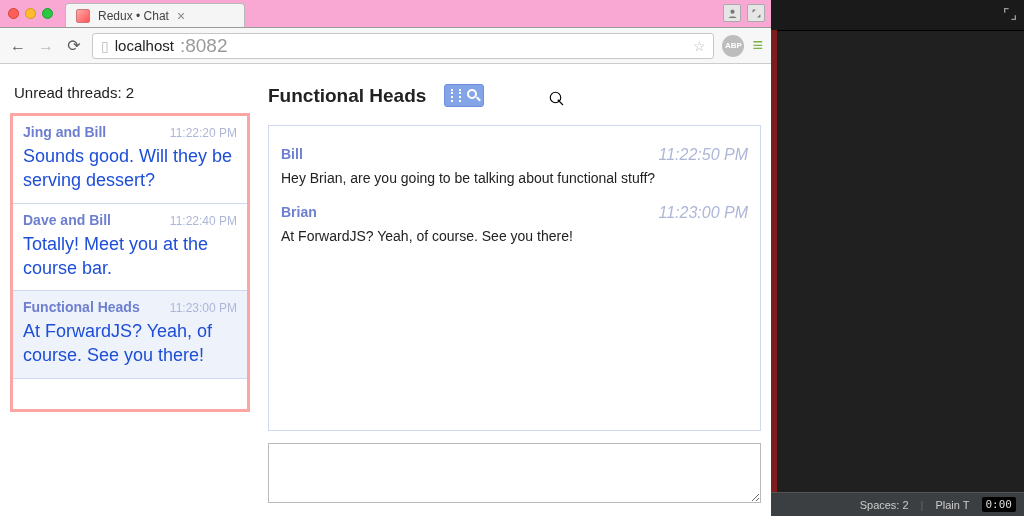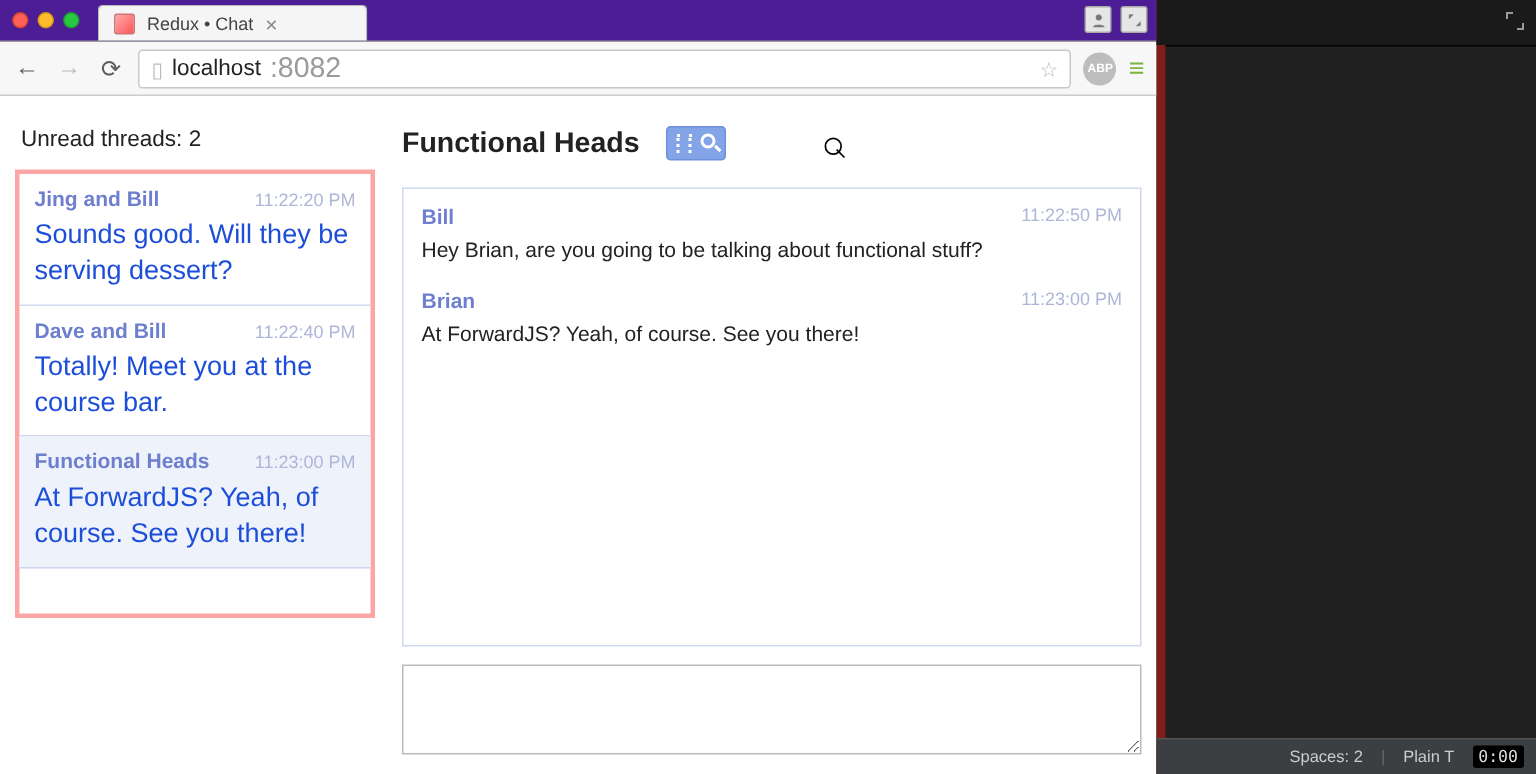--- a/index.html
+++ b/index.html
@@ -4,21 +4,21 @@
 <style>
   * { box-sizing: border-box; margin: 0; padding: 0; }
   html, body { width: 1024px; height: 516px; font-family: "Helvetica Neue", Helvetica, Arial, sans-serif; font-size: 14px; color: #222; background:#000; overflow:hidden; }
 
   .screen { width:1024px; height:516px; position:relative; }
 
   
   .browser { position:absolute; left:0; top:0; width:771px; height:516px; background:#fff; }
 
   
-  .tabstrip { height:28px; background:#4c1d95; border-bottom:1px solid #9a9a9a; display:flex; align-items:flex-end; position:relative; }
+  .tabstrip { height:28px; background:#f9a8d4; border-bottom:1px solid #9a9a9a; display:flex; align-items:flex-end; position:relative; }
   .traffic { display:flex; gap:6px; align-items:center; padding-left:8px; height:100%; }
   .tl { width:11px; height:11px; border-radius:50%; }
   .tl.red{background:#ff5f57;border:1px solid #d04235;}
   .tl.yellow{background:#ffbd2e;border:1px solid #d29b13;}
   .tl.green{background:#28c940;border:1px solid #1f9c31;}
   .tab { margin-left:12px; height:24px; background:#f5f5f5; border:1px solid #b8b8b8; border-bottom:none; border-radius:4px 4px 0 0; display:flex; align-items:center; padding:0 10px; gap:8px; min-width:180px; }
   .tab .favicon { width:14px; height:14px; border:1px solid #c77; background:linear-gradient(135deg,#faa,#f55); border-radius:2px;}
   .tab .title { font-size:12px; color:#444; }
   .tab .close { color:#888; font-size:14px; }
   .system-btns { position:absolute; right:6px; top:4px; display:flex; gap:6px; }
@@ -53,25 +53,25 @@
   .mhead { display:flex; align-items:center; margin-bottom:18px; position:relative;}
   .mtitle { font-size:19px; font-weight:bold; }
   .devbadge { margin-left:18px; background:#84a4e8; border:1px solid #6d8fdc; border-radius:3px; padding:4px 6px; display:flex; gap:6px;}
   .devbadge span{width:14px;height:14px;display:flex;align-items:center;justify-content:center;}
   .devbadge .grid{border-left:2px dotted #fff;border-right:2px dotted #fff;height:13px;width:10px;}
   .devbadge .mag{border:2px solid #fff;border-radius:50%;width:10px;height:10px;position:relative;}
   .devbadge .mag::after{content:"";position:absolute;width:5px;height:2px;background:#fff;left:7px;top:7px;transform:rotate(45deg);}
   .cursor{position:absolute;left:280px;top:6px;}
   .cursor svg{width:18px;height:18px;}
 
-  .messages { border:1px solid #cfd8ef; flex:1; padding:10px 12px; overflow:hidden;}
+  .messages { border:1px solid #cfd8ef; flex:1; padding:20px 12px; overflow:hidden;}
   .msg{margin-bottom:18px;}
   .msg .mrow{display:flex;justify-content:space-between;}
   .msg .author{color:#6d7fce;font-weight:bold;font-size:14px;}
-  .msg .mtime{color:#aeb6d8;font-size:12px;}
+  .msg .mtime{color:#aeb6d8;font-size:16px;font-style:italic;}
   .msg .body{margin-top:6px;font-size:14px;}
 
   .composer{margin-top:12px;}
   .composer textarea{width:100%;height:60px;border:1px solid #bbb;resize:both;font-family:inherit;font-size:14px;padding:4px;}
 
   
   .editor { position:absolute; left:771px; top:0; right:0; width:253px; height:516px; background:#7f1d1d; }
   .editor-top { height:30px; background:#1a1a1a; position:relative;}
   .editor-top .fs{position:absolute;right:6px;top:6px;width:16px;height:16px;}
   .editor-top .fs svg{stroke:#999;fill:none;stroke-width:2;}

